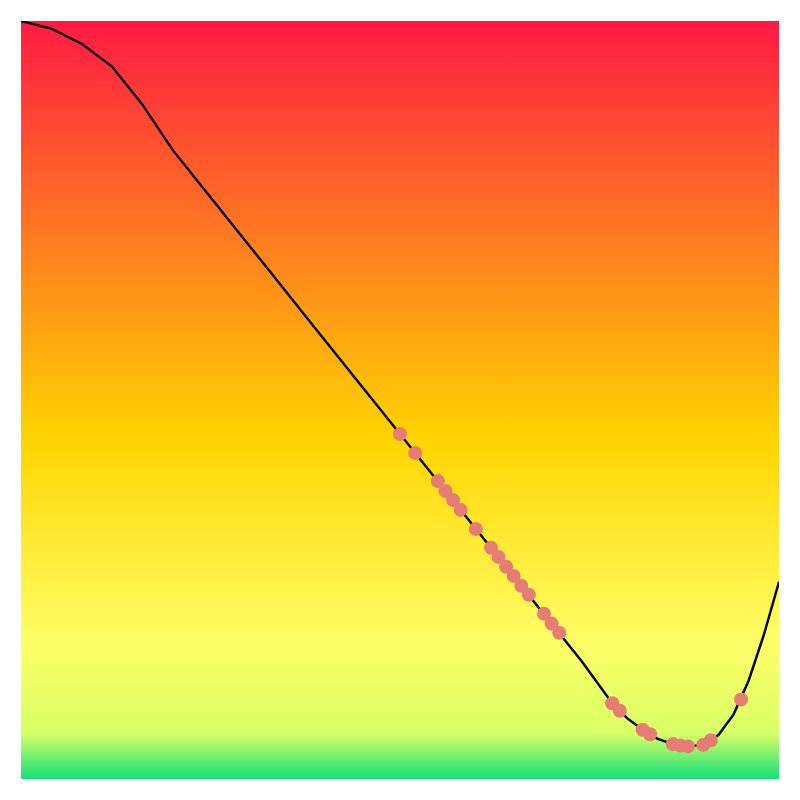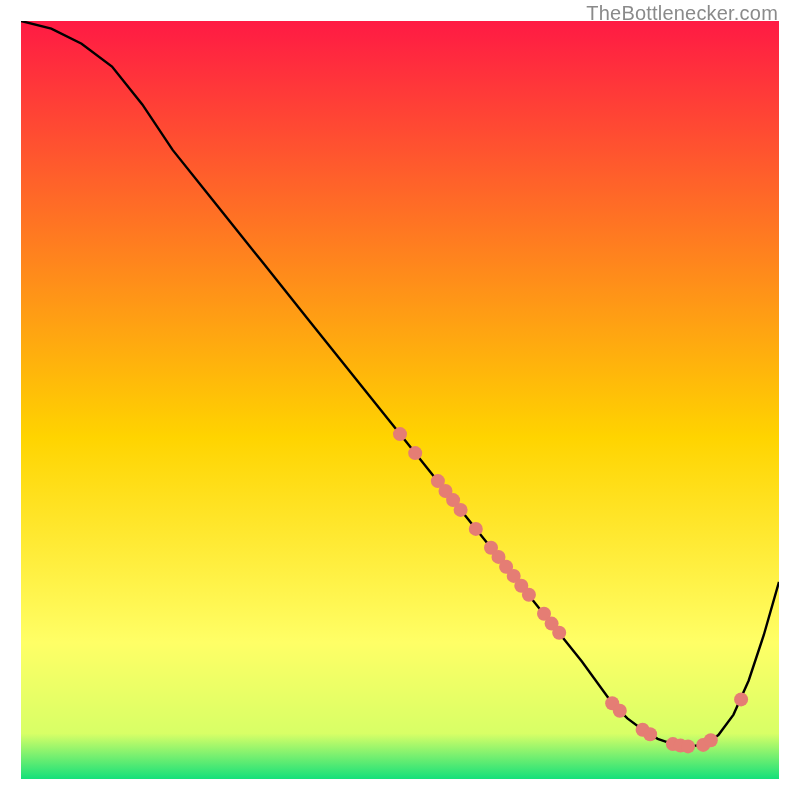--- a/index.html
+++ b/index.html
@@ -80,15 +80,14 @@
           <circle cx="651.9" cy="723.1" r="7" fill="#e57d74"></circle>
           <circle cx="659.5" cy="724.6" r="7" fill="#e57d74"></circle>
           <circle cx="667.0" cy="725.4" r="7" fill="#e57d74"></circle>
           <circle cx="682.2" cy="723.9" r="7" fill="#e57d74"></circle>
           <circle cx="689.8" cy="719.3" r="7" fill="#e57d74"></circle>
           <circle cx="720.1" cy="678.4" r="7" fill="#e57d74"></circle>
         </g>
     </svg>
   </div>
 
-  <div class="watermark">TheBottlenecker.com</div>
 
 </div>
 
 </body></html>

